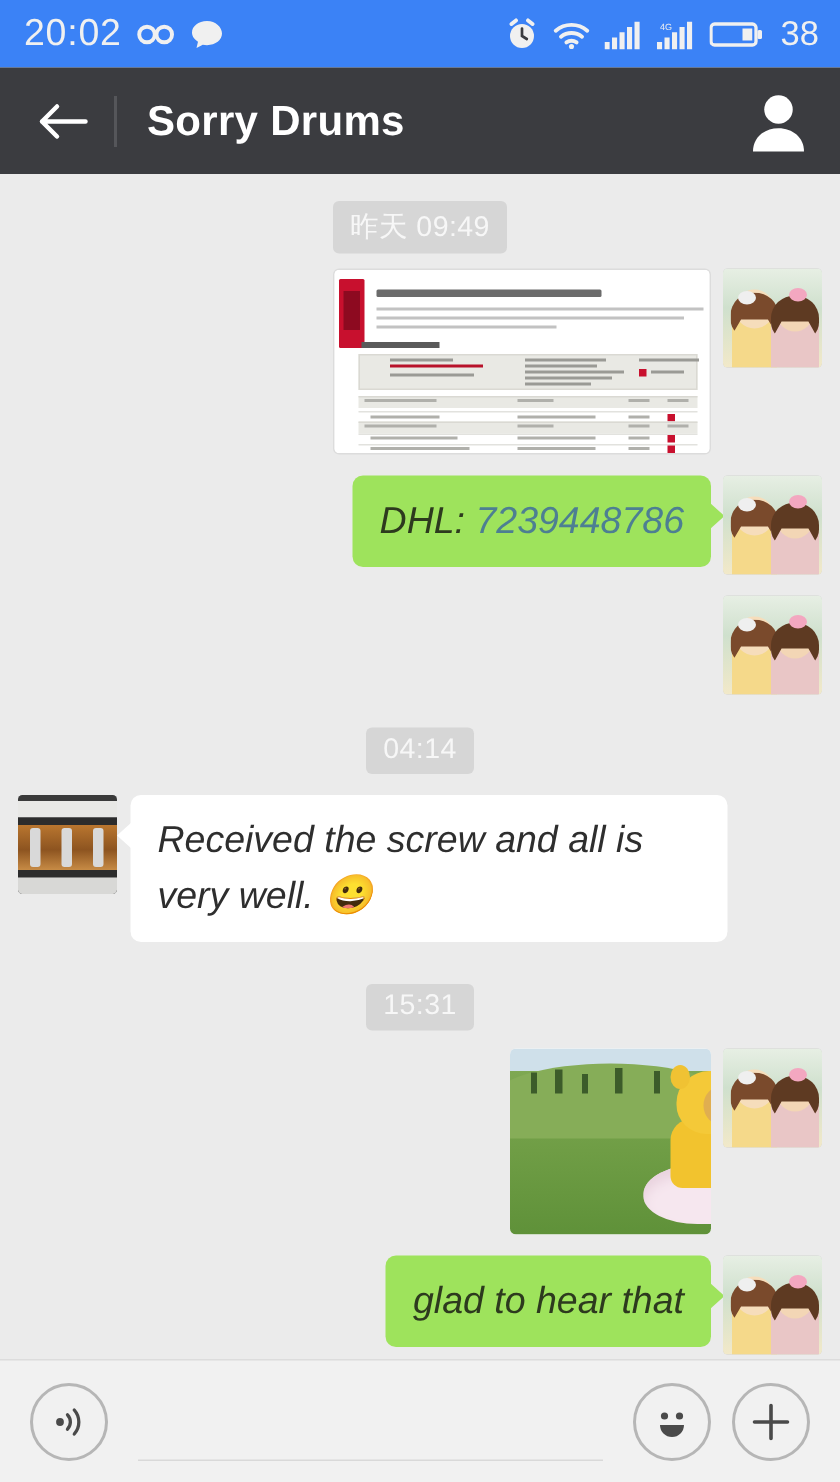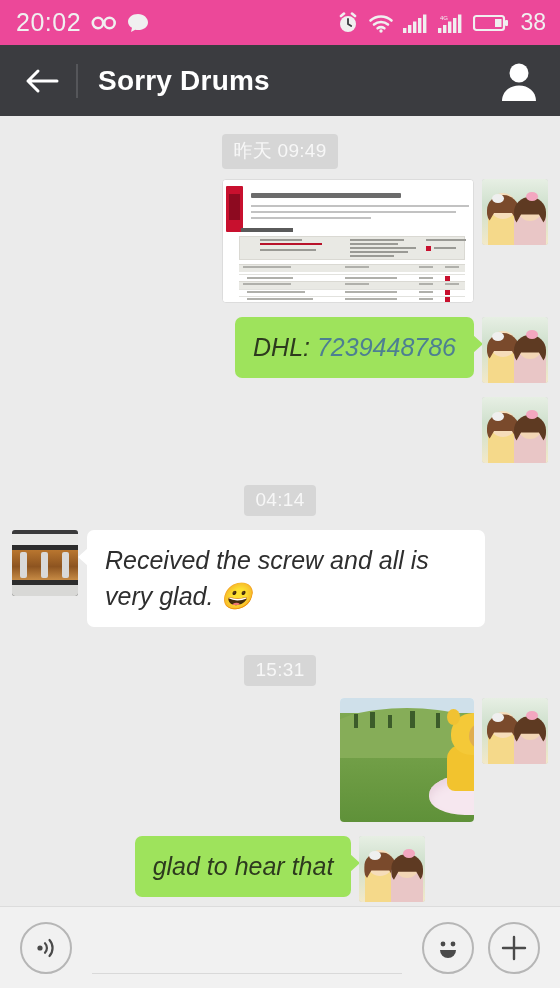--- a/index.html
+++ b/index.html
@@ -13,21 +13,21 @@
     position: relative;
     width: 560px; height: 988px;
     background: #ebebeb;
     display: flex;
     flex-direction: column;
   }
 
   
   .statusbar {
     height: 45px;
-    background: #ec4899;
+    background: #3b82f6;
     display: flex;
     align-items: center;
     padding: 0 14px 0 16px;
     flex: 0 0 45px;
     color: #f2f2f2;
   }
   .sb-left { display: flex; align-items: center; gap: 10px; }
   .sb-time { font-size: 25px; font-weight: 400; letter-spacing: .5px; color:#f0f0f0; }
   .sb-right { margin-left: auto; display: flex; align-items: center; gap: 9px; }
   .ico { display: inline-flex; align-items: center; justify-content: center; }
@@ -421,21 +421,21 @@
           <div class="dr-hoop"></div>
           <div class="dr-shell"></div>
           <div class="dr-lug" style="left:8px;"></div>
           <div class="dr-lug" style="left:29px;"></div>
           <div class="dr-lug" style="left:50px;"></div>
           <div class="dr-hoop2"></div>
           <div class="dr-bot"></div>
         </div>
       </div>
       <div class="bubble white" style="margin-left:9px; max-width:398px;">
-        <span>Received the screw and all is very glad. </span><span class="emoji">😀</span>
+        <span>Received the screw and all is very well. </span><span class="emoji">😀</span>
       </div>
     </div>
 
     <div class="ts-row" style="margin-top:28px;align-items:flex-end;">
       <span class="ts-chip">15:31</span>
     </div>
 
     <div class="row out" style="margin-top:12px;">
       <div class="img-msg photo">
         <div class="photo-inner">
@@ -463,21 +463,21 @@
             <div class="av-g1hair"></div>
           <div class="av-g2"></div>
             <div class="av-g2h"></div>
             <div class="av-g2hair"></div>
           <div class="av-bow"></div>
             <div class="av-bow2"></div>
         </div>
       </div>
     </div>
 
-    <div class="row out" style="margin-top:14px;justify-content:center;">
+    <div class="row out" style="margin-top:14px;">
       <div class="bubble green">glad to hear that</div>
       <div class="avatar me">
         <div class="av-girls">
           <div class="av-g1"></div>
             <div class="av-g1h"></div>
             <div class="av-g1hair"></div>
           <div class="av-g2"></div>
             <div class="av-g2h"></div>
             <div class="av-g2hair"></div>
           <div class="av-bow"></div>

